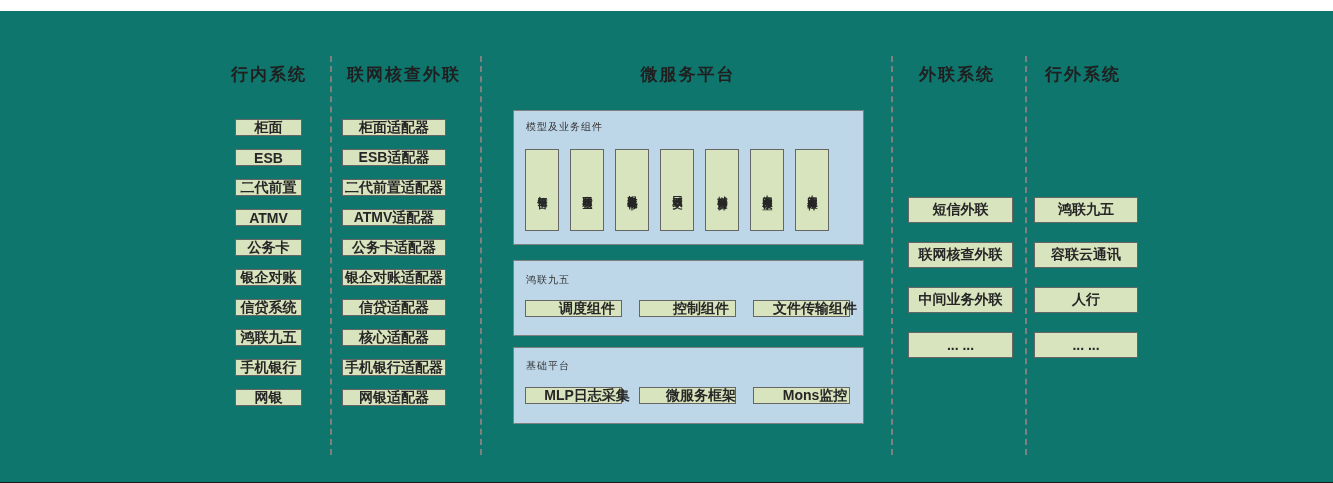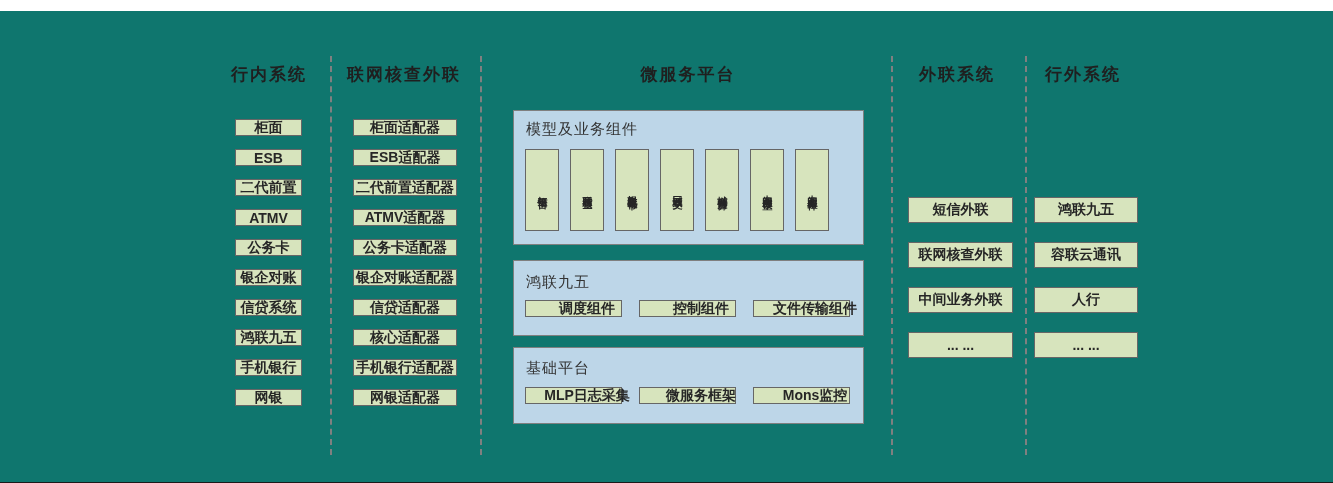--- a/index.html
+++ b/index.html
@@ -27,21 +27,21 @@
   }
   .stack.pitch30 { gap:13px; }
   .stack.pitch30 .node { height:17px; }
   .stack.pitch37 { gap:19px; }
   .stack.pitch37 .node { height:26px; }
   .panel {
     position:absolute; left:513px; width:351px; box-sizing:border-box;
     background:var(--panel-fill,#bdd6e8); border:1px solid var(--panel-border,#7f7f7f);
   }
   .panel-label {
-    position:absolute; left:12px; top:9px; font-size:15px; color:#333333;
+    position:absolute; left:12px; top:9px; font-size:10px; color:#333333;
     letter-spacing:1px; white-space:nowrap;
   }
   .vrow { position:absolute; left:11px; top:38px; display:flex; gap:11px; }
   .vnode {
     width:34px; height:82px; box-sizing:border-box;
     background:var(--node-fill,#d7e4bd); border:1px solid var(--node-border,#666666);
     display:flex; align-items:center; justify-content:center;
     writing-mode:vertical-rl; text-orientation:upright;
     font-size:10px; font-weight:bold; color:#262626; letter-spacing:1px;
   }
@@ -74,21 +74,21 @@
     <div class="node">二代前置</div>
     <div class="node">ATMV</div>
     <div class="node">公务卡</div>
     <div class="node">银企对账</div>
     <div class="node">信贷系统</div>
     <div class="node">鸿联九五</div>
     <div class="node">手机银行</div>
     <div class="node">网银</div>
   </div>
 
-  <div class="stack pitch30" style="left:353px; top:108px; width:104px">
+  <div class="stack pitch30" style="left:342px; top:108px; width:104px">
     <div class="node">柜面适配器</div>
     <div class="node">ESB适配器</div>
     <div class="node">二代前置适配器</div>
     <div class="node">ATMV适配器</div>
     <div class="node">公务卡适配器</div>
     <div class="node">银企对账适配器</div>
     <div class="node">信贷适配器</div>
     <div class="node">核心适配器</div>
     <div class="node">手机银行适配器</div>
     <div class="node">网银适配器</div>

